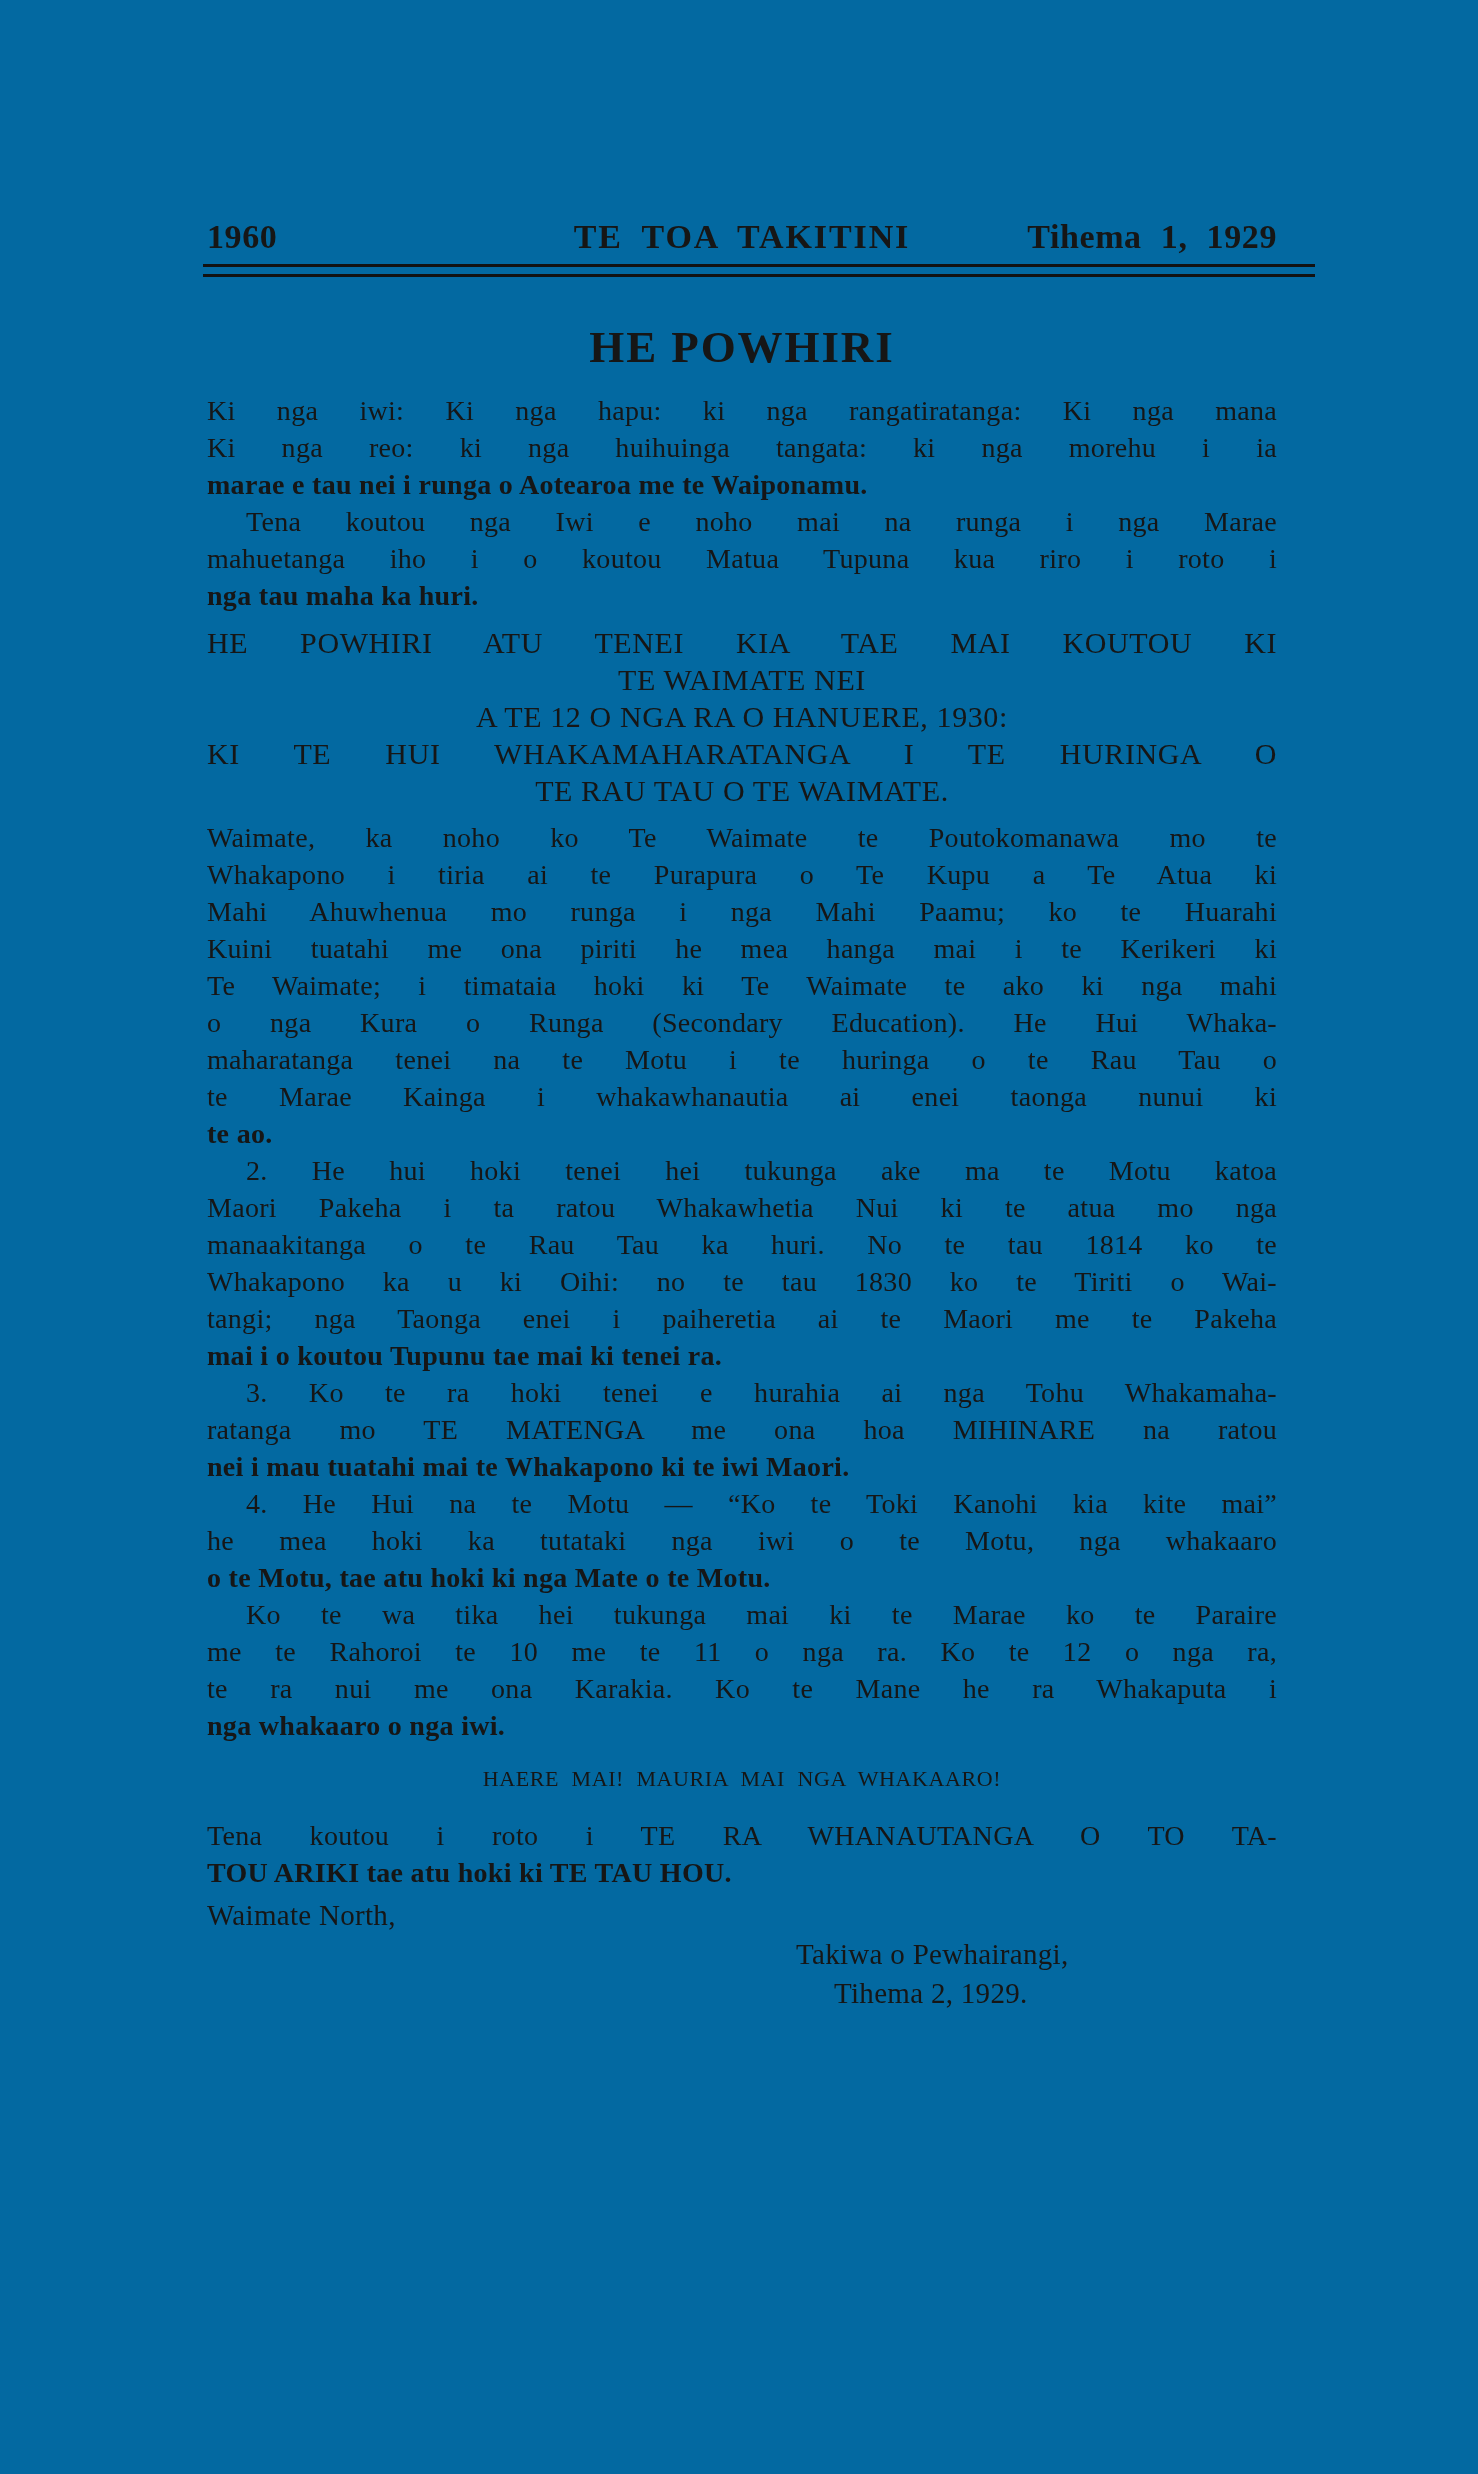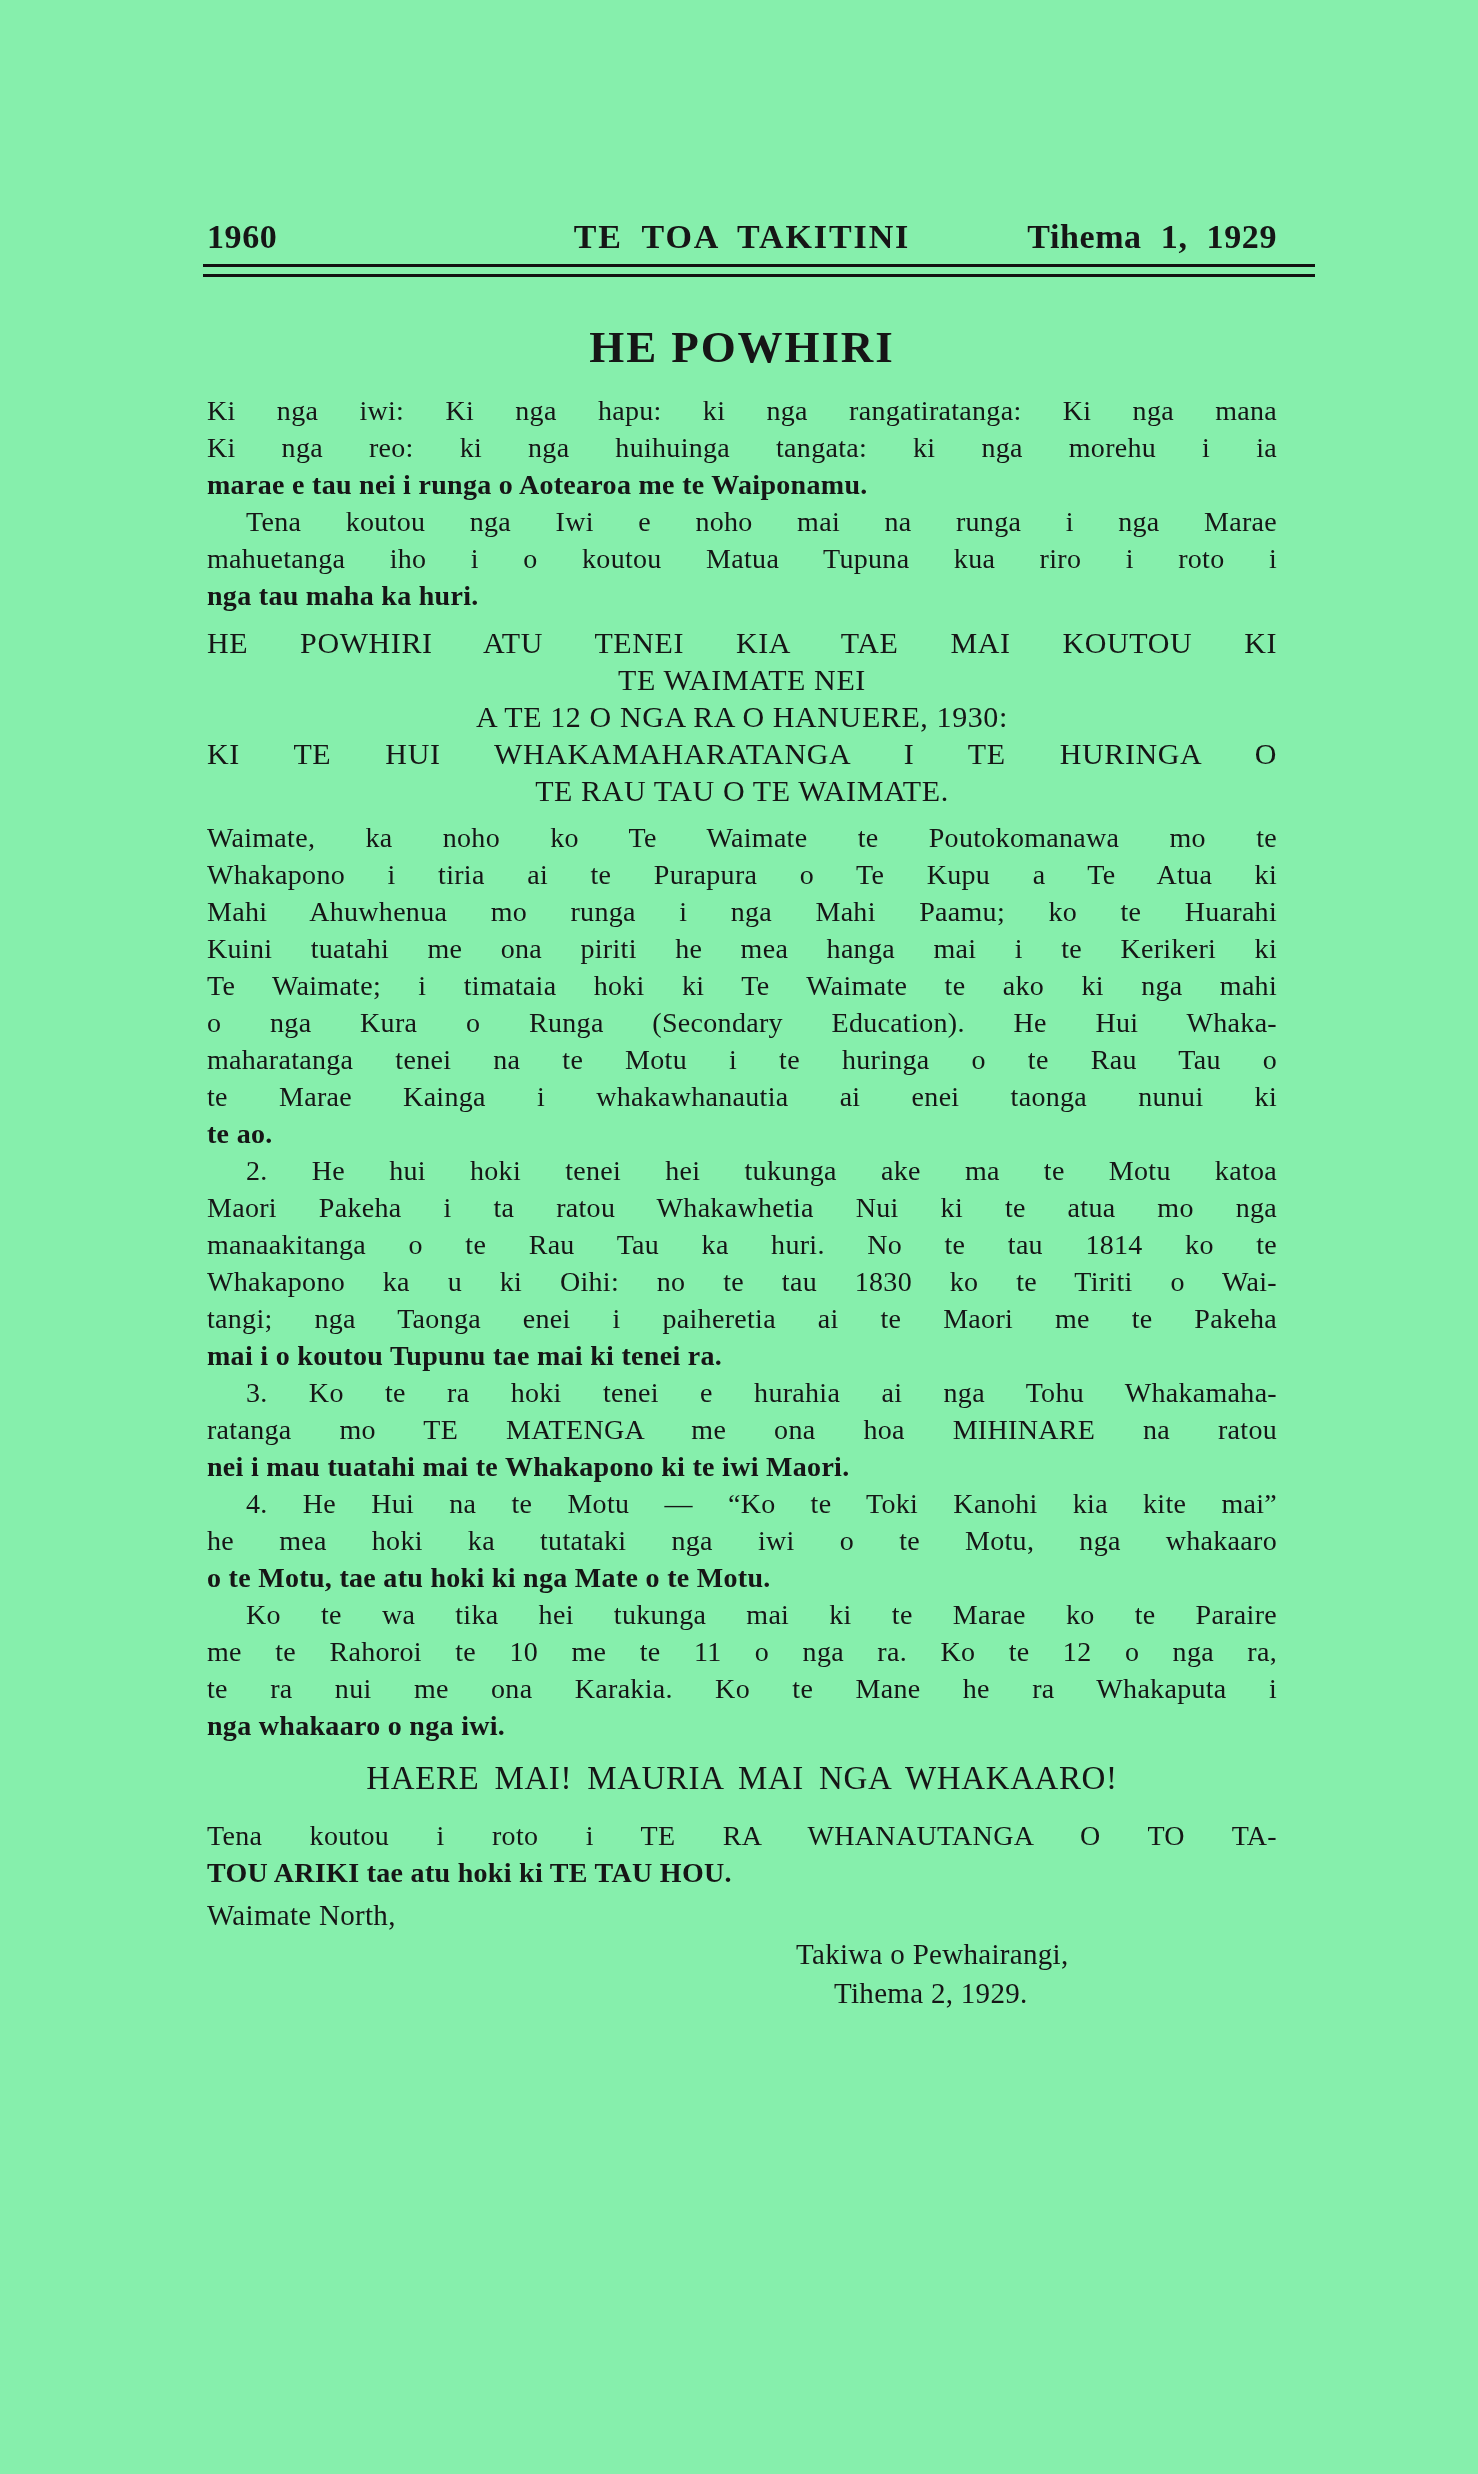--- a/index.html
+++ b/index.html
@@ -5,21 +5,21 @@
   html, body {
     margin: 0;
     padding: 0;
     background: #ffffff;
     font-family: "Liberation Serif", "DejaVu Serif", serif;
   }
   .page {
     position: relative;
     width: 1478px;
     height: 2475px;
-    background: #86efac;
+    background: #0369a1;
     color: #161616;
     overflow: hidden;
   }
   .column {
     position: absolute;
     left: 207px;
     top: 0;
     width: 1070px;
   }
   
@@ -73,21 +73,21 @@
     letter-spacing: 0.6px;
     white-space: nowrap;
   }
   .block.invitation .line.mid { text-align: center; text-align-last: center; }
 
   
   .block.haere { margin: 15px 0 12.6px; }
   .block.haere .line {
     text-align: center;
     text-align-last: center;
-    font-size: 33px;
+    font-size: 22px;
     line-height: 39px;
     letter-spacing: 0.6px;
     word-spacing: 6.3px;
   }
 
   .block.closing { margin-top: 19px; }
 
   
   .block.signoff { margin-top: 25px; }
   .block.signoff .line {

